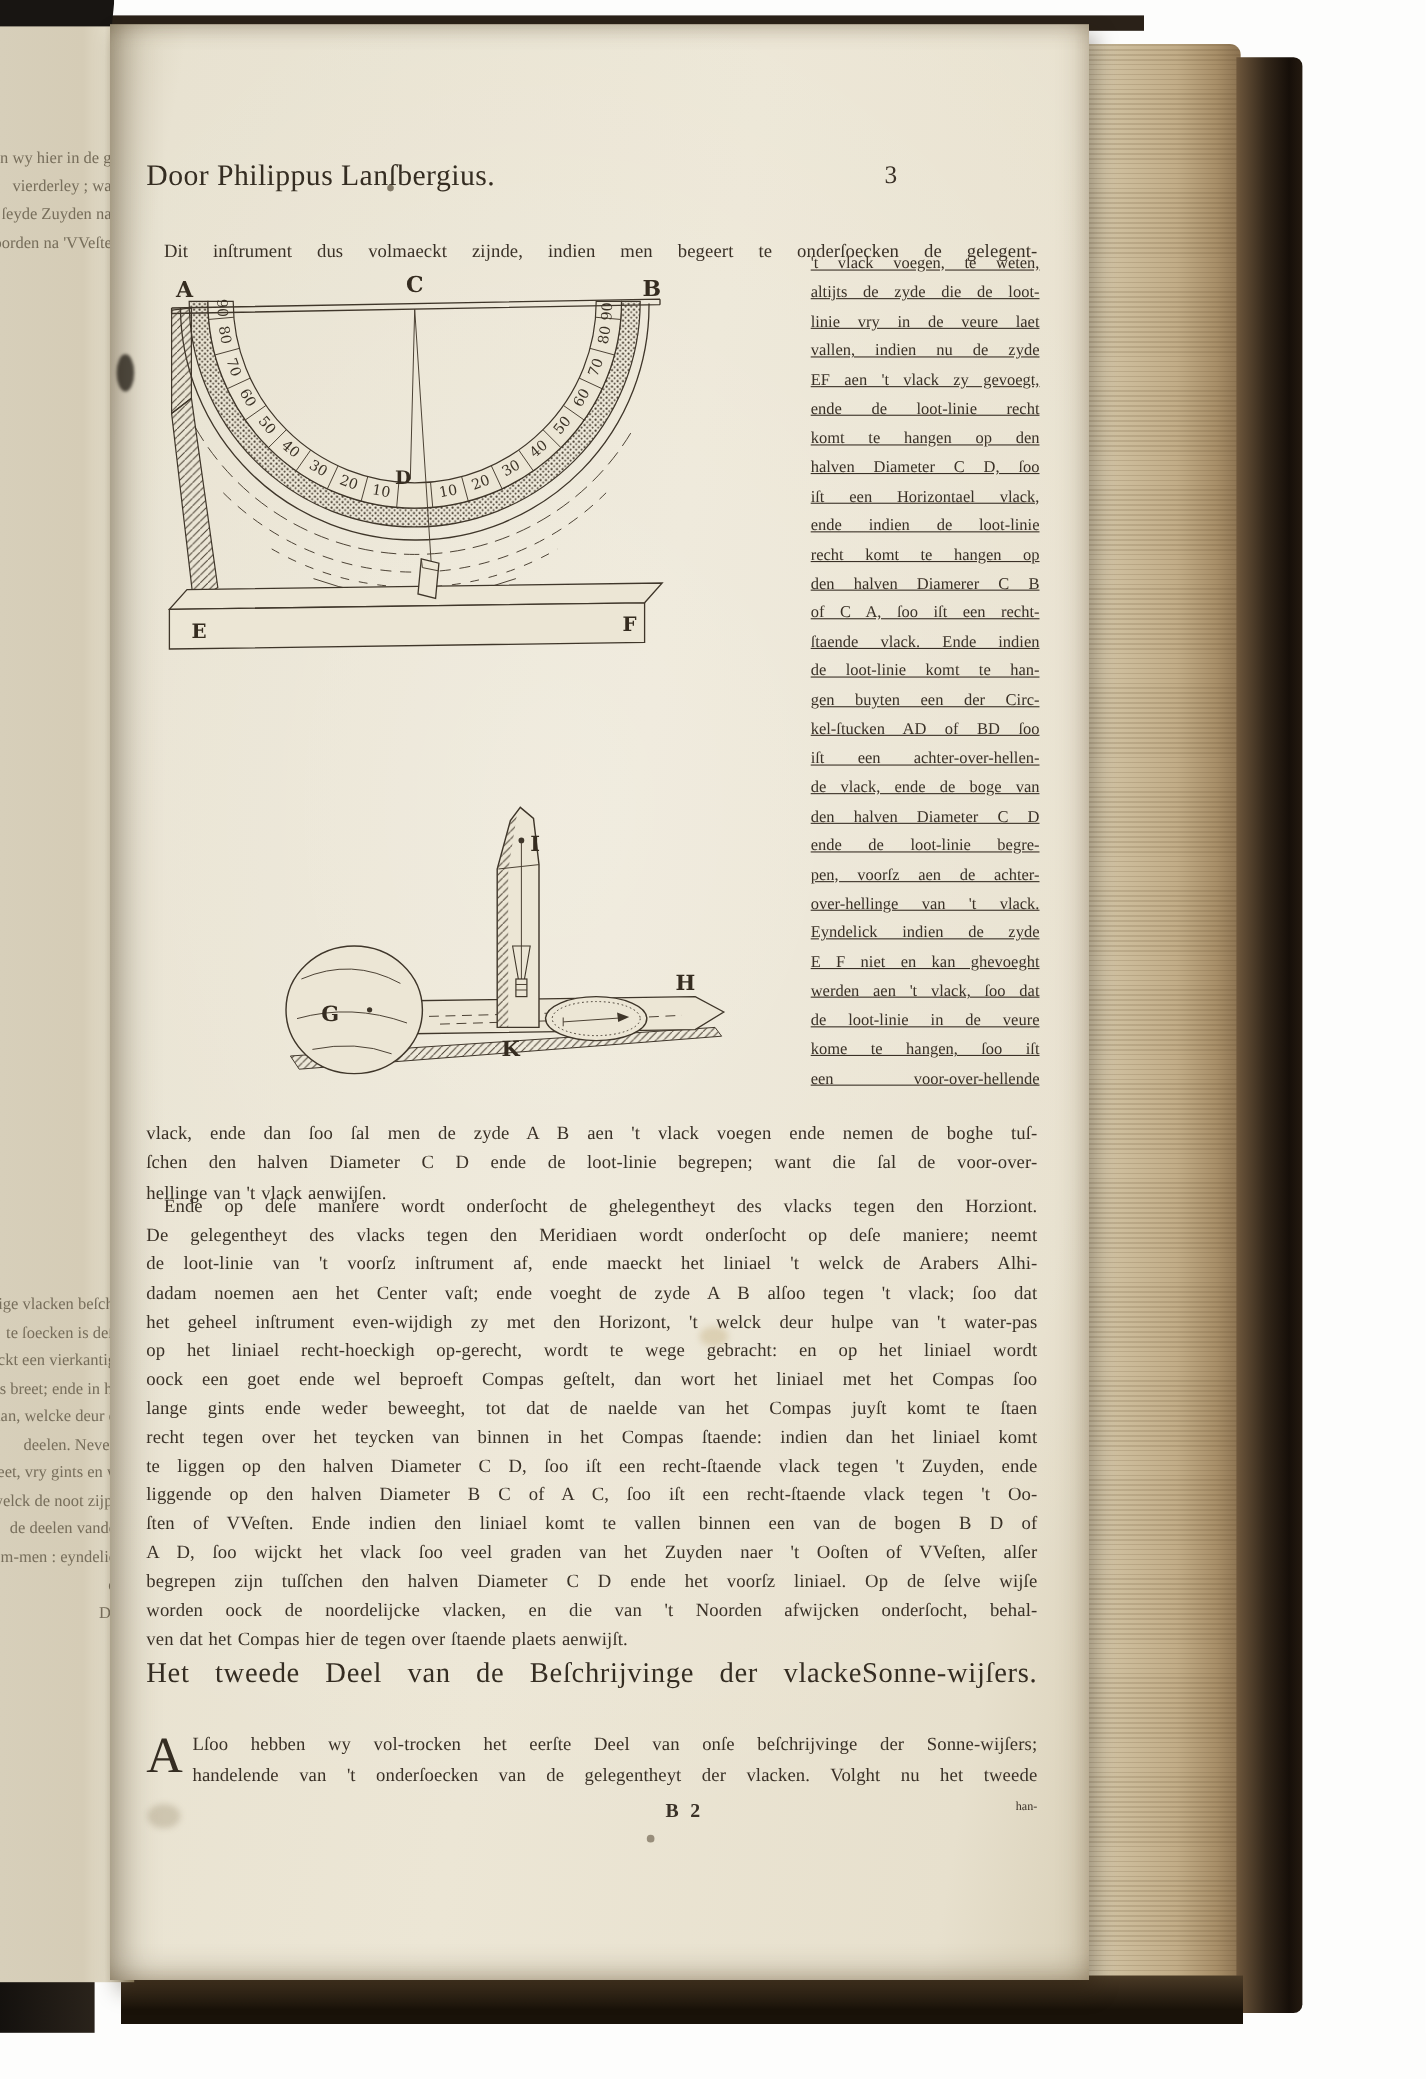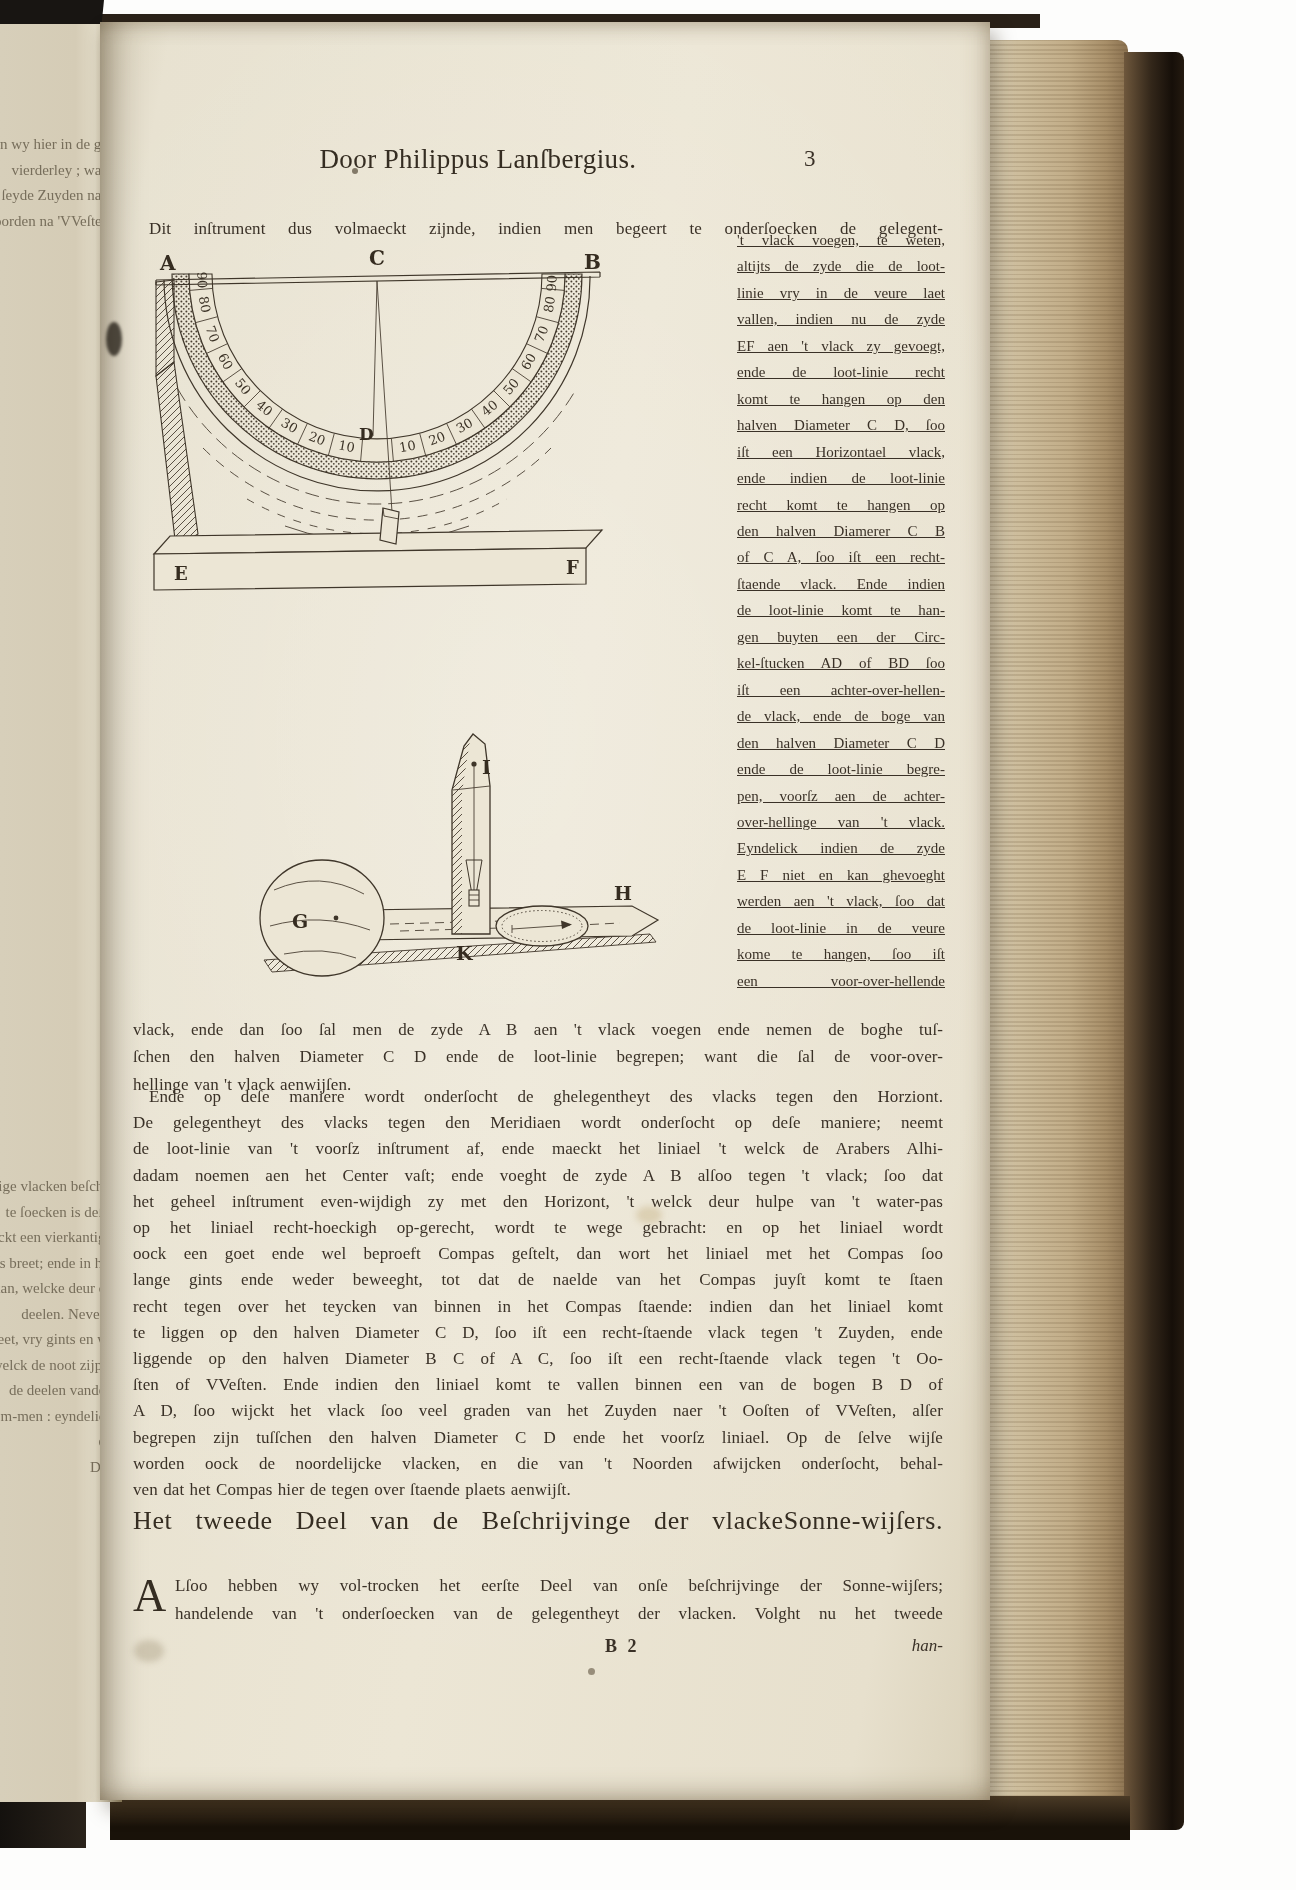--- a/index.html
+++ b/index.html
@@ -35,39 +35,39 @@
        linear-gradient(100deg,#d8d0bb 0%,#e7e1cf 6%,#ece6d5 50%,#e7e0cd 88%,#d9d0b8 100%);
      box-shadow: inset 26px 0 34px -18px rgba(74,57,32,.5),
                  inset -18px 0 26px -16px rgba(96,74,44,.38),
                  inset 0 -20px 30px -20px rgba(90,70,40,.45),
                  inset 0 16px 22px -16px rgba(90,70,40,.30),
                  6px 10px 18px rgba(40,30,15,.35);
      color:#3a3127;}
   .stain{position:absolute;border-radius:50%;pointer-events:none;}
   
   .abs{position:absolute;}
-  .title-line{left:33px;top:122px;width:690px;text-align:center;font-size:27px;letter-spacing:.4px;color:#352d22;}
+  .title-line{left:33px;top:122px;width:690px;text-align:left;font-size:27px;letter-spacing:.4px;color:#352d22;}
   .page-number{left:704px;top:124px;font-size:23px;color:#3a3127;}
   .body-block{left:33px;width:810px;font-size:17px;line-height:26.5px;letter-spacing:.1px;word-spacing:1px;}
   .body-block .tline{text-align:justify;text-align-last:justify;}
   .no-just-last .tline:last-child{text-align-last:left;}
   .indent-first .tline:first-child{text-indent:16px;}
   .para1{top:194px;}
   .rightcol{left:637px;top:205px;width:208px;font-size:15px;line-height:26.45px;word-spacing:.5px;}
   .rightcol .tline{text-align:justify;text-align-last:justify;text-decoration:underline;}
   .para1c{top:994px;line-height:27.4px;font-family:Liberation Serif, serif;}
   .para2{top:1062px;line-height:26.2px;}
   .section-heading{left:33px;top:1484px;width:810px;font-size:26px;letter-spacing:.6px;color:#352d22;
      text-align:justify;text-align-last:justify;font-family:Liberation Serif, serif;}
   .para3{top:1550px;line-height:27.5px;}
   .para3 .tline{padding-left:42px;}
   .drop-cap{position:absolute;left:0;top:1px;font-size:46px;line-height:46px;color:#352d22;}
   .sig-line{left:33px;top:1614px;width:810px;height:28px;font-size:18px;}
   .signature{position:absolute;left:472px;letter-spacing:3px;font-weight:bold;}
-  .catchword{position:absolute;right:0;font-size:17px;font-style:italic;}
+  .catchword{position:absolute;right:0;font-size:11px;}
   
   .fig{position:absolute;}
   .fig svg{display:block;}
   .ink{stroke:#3f362a;fill:none;stroke-width:1.2;}
   .ink-thin{stroke:#4a4033;fill:none;stroke-width:.9;}
   .paperfill{fill:#ece6d5;}
   text.figletter{font-family:"DejaVu Serif",serif;font-weight:700;fill:#352c20;}
   text.scale{font-family:"DejaVu Serif",serif;font-size:13px;fill:#3b3226;text-anchor:middle;dominant-baseline:middle;}
 </style>
 </head>

